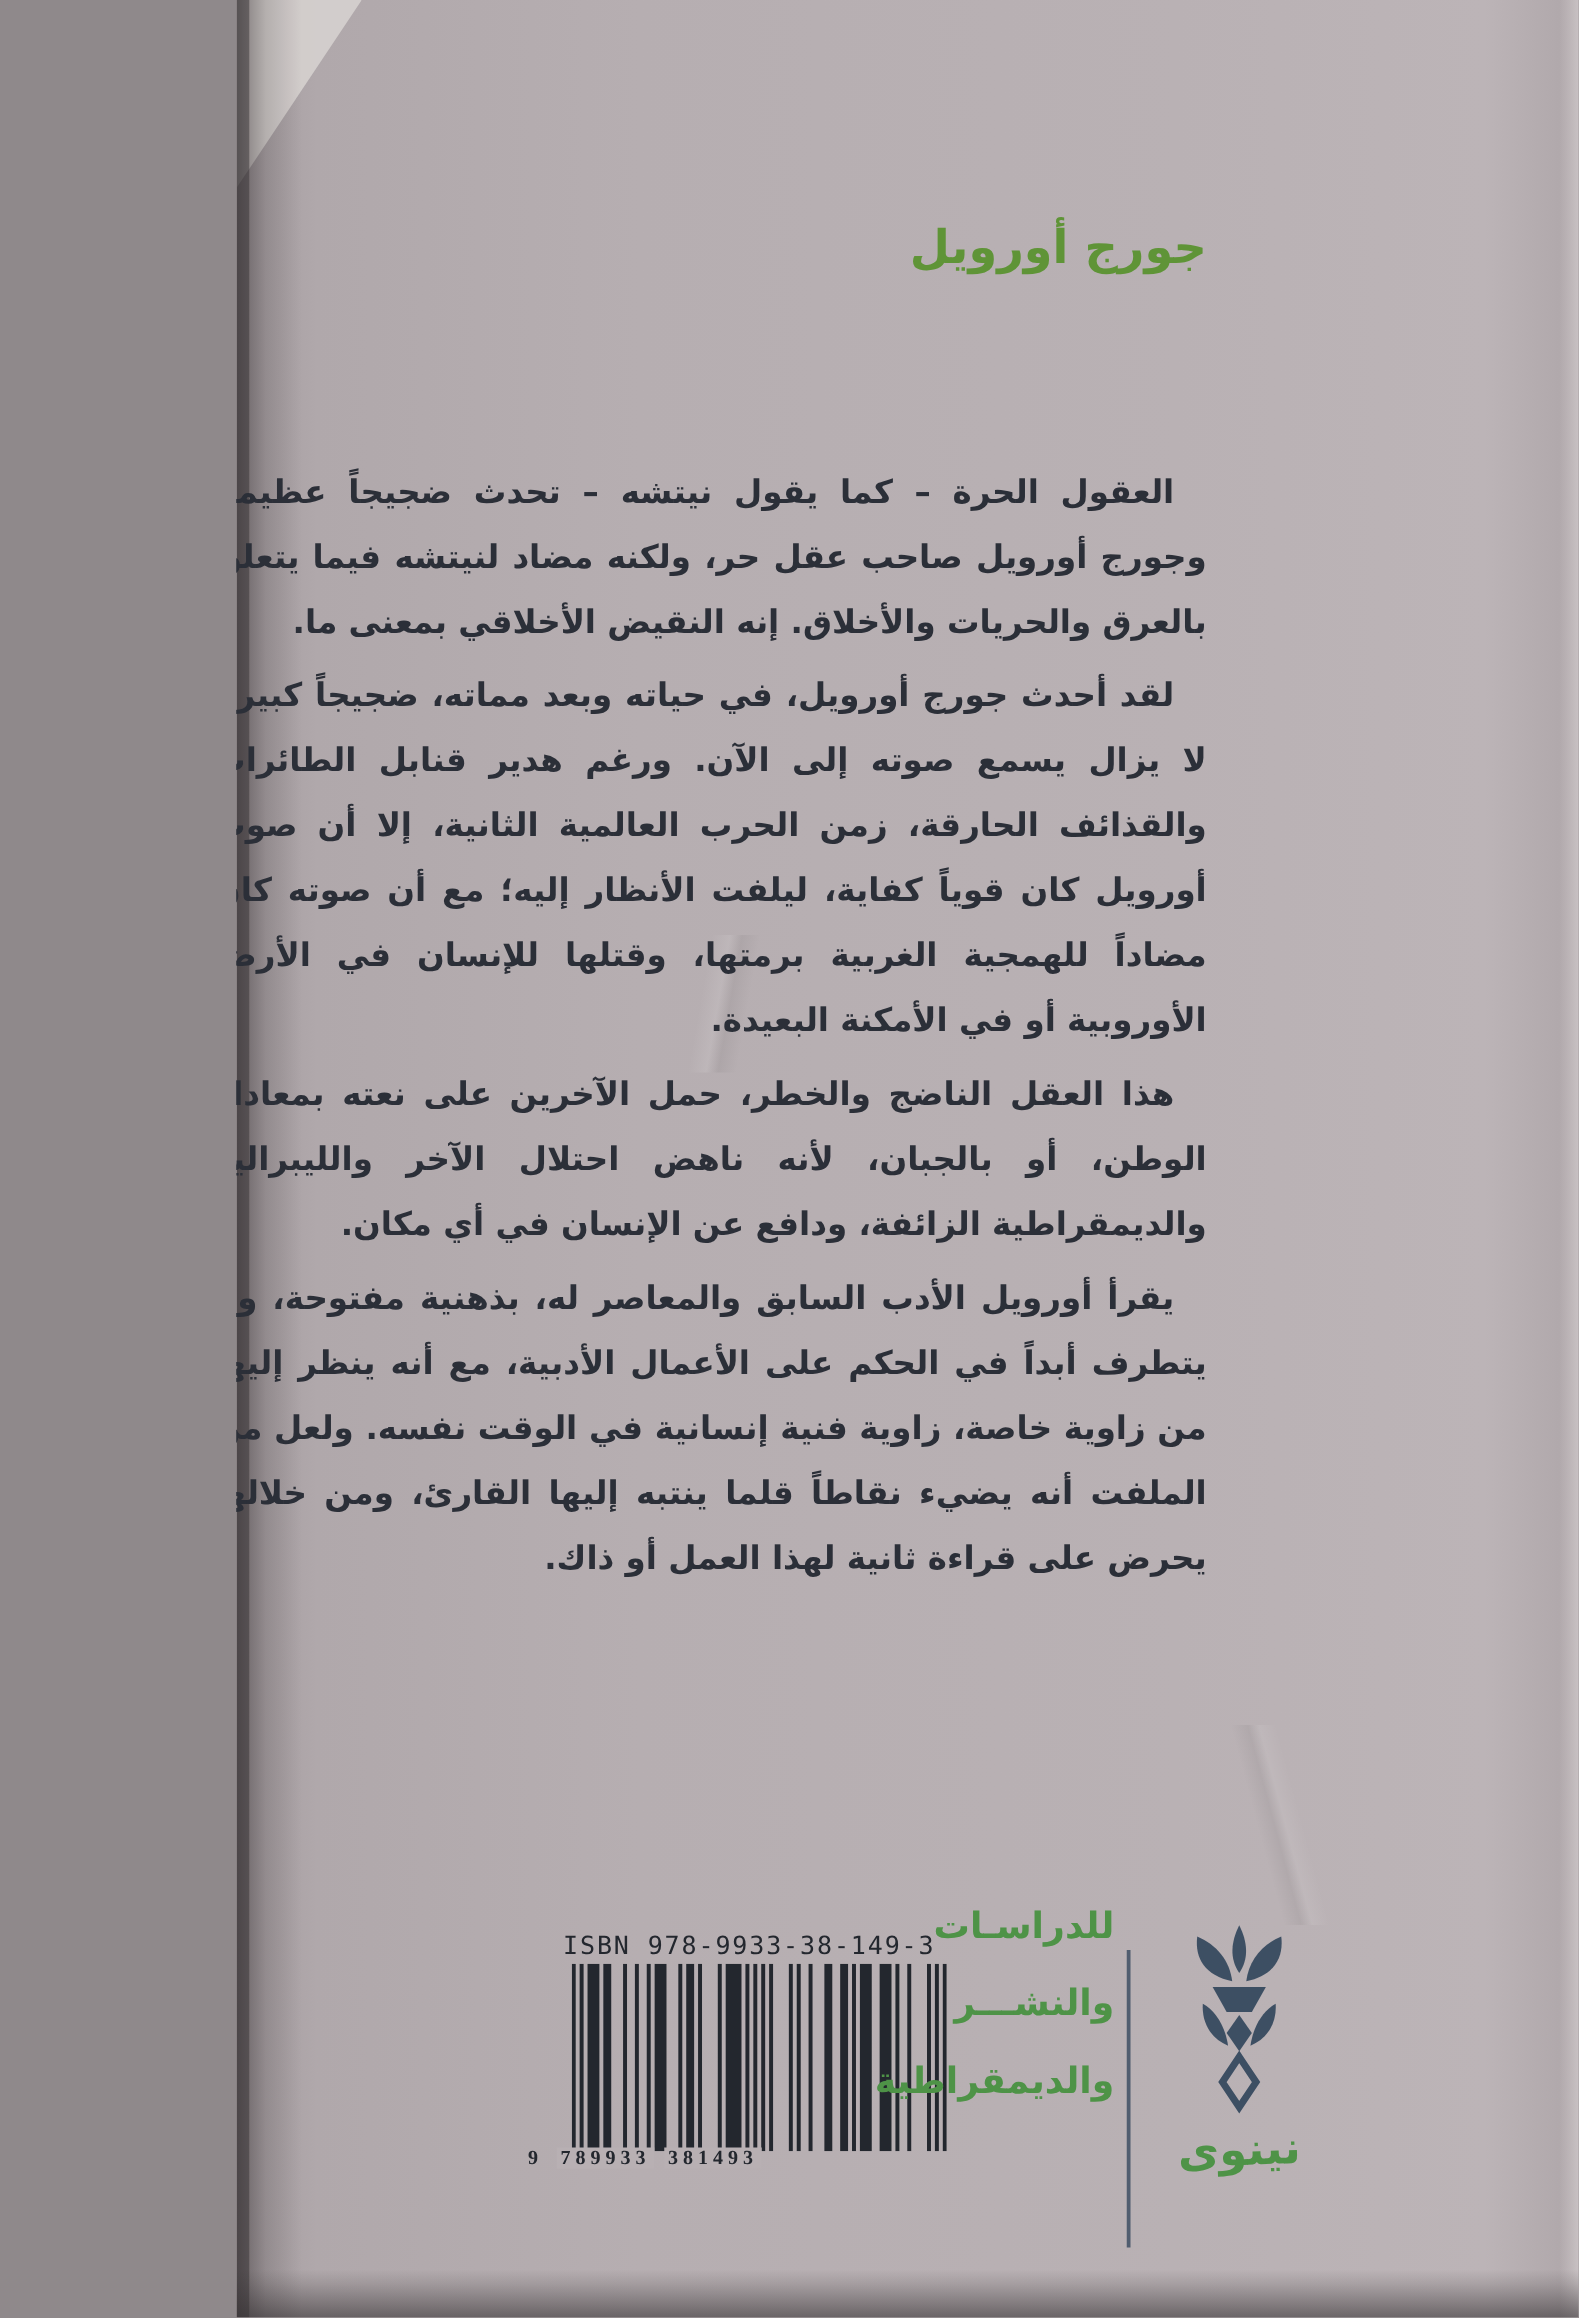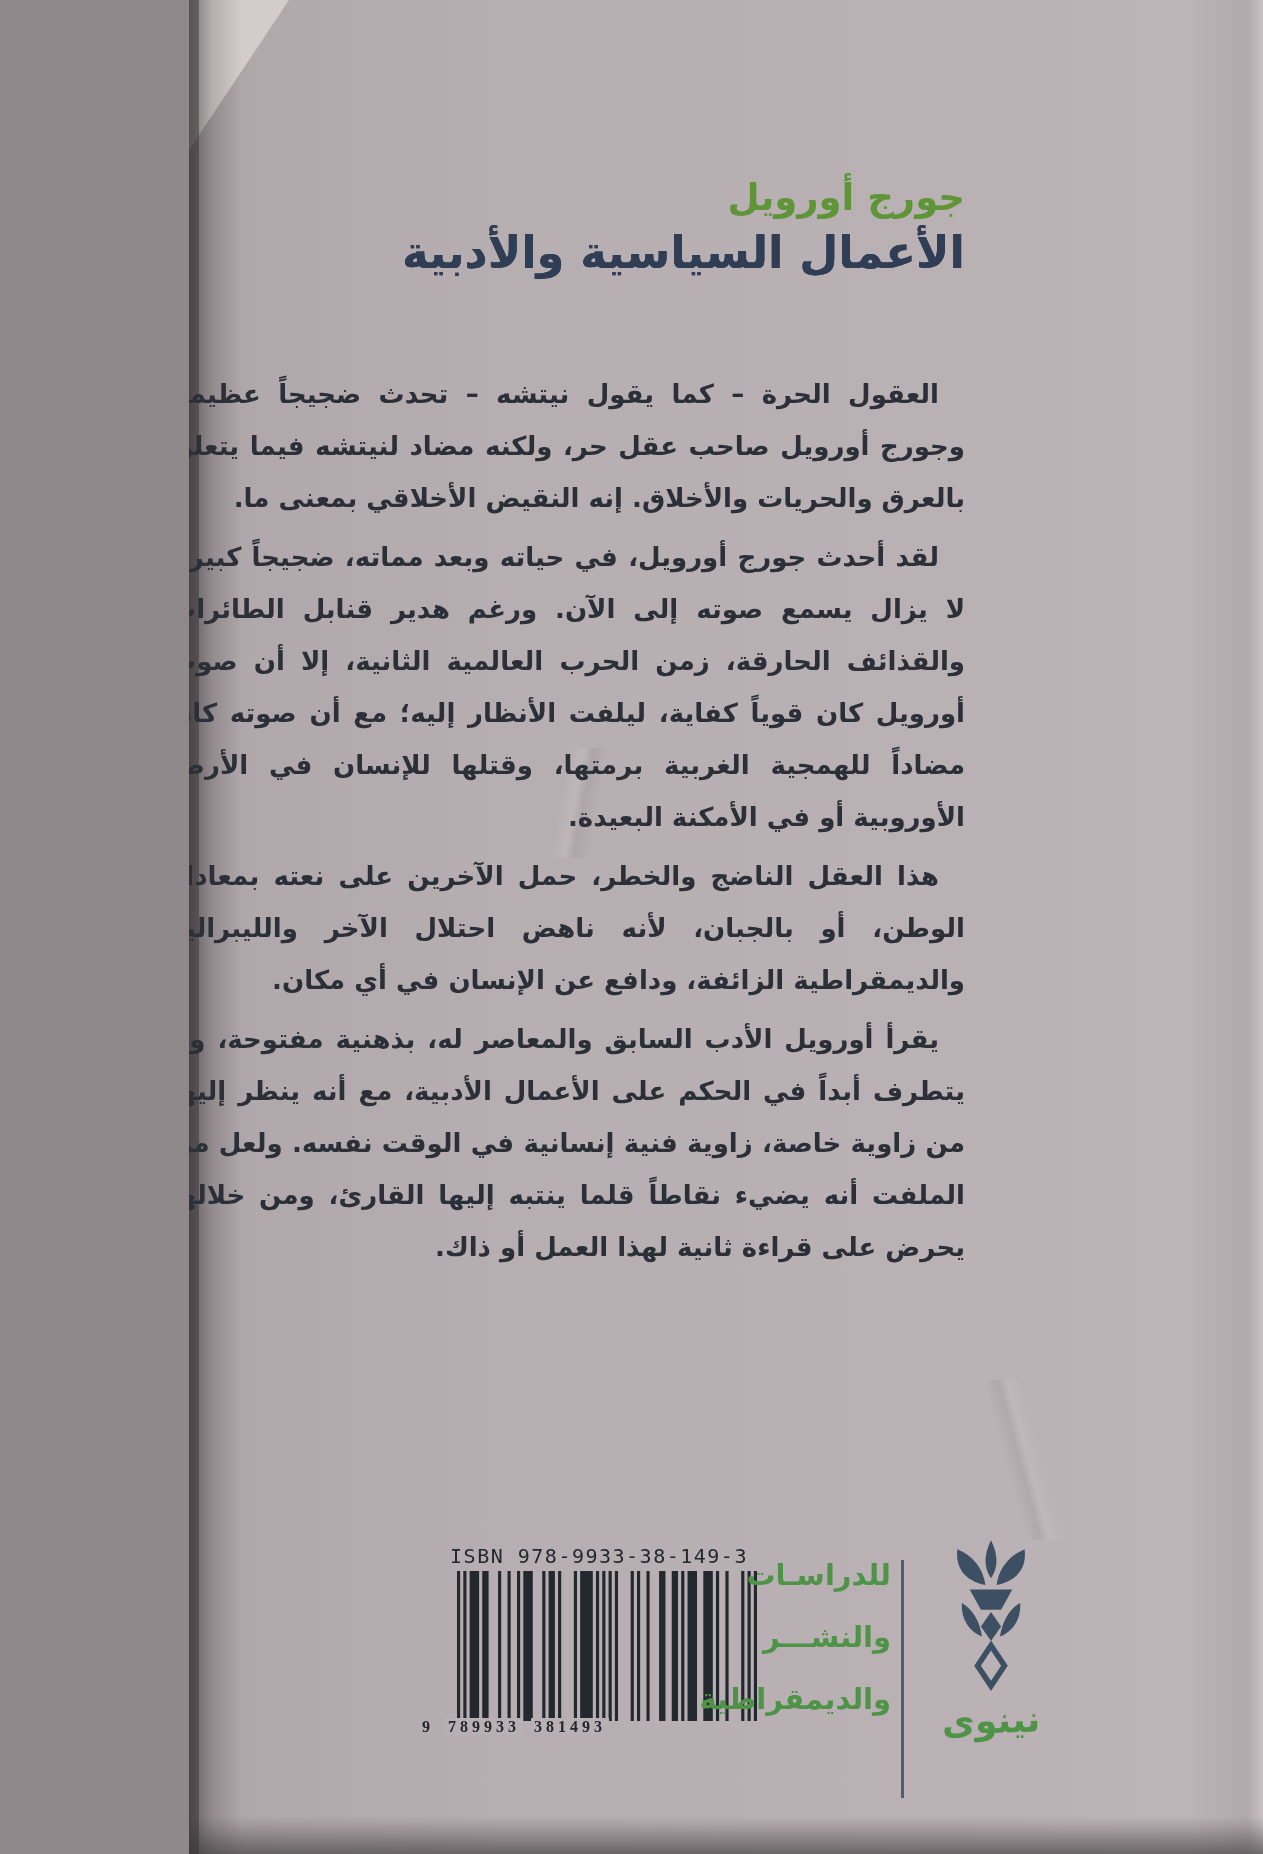--- a/index.html
+++ b/index.html
@@ -49,21 +49,21 @@
   .isbn-label{font-family:"DejaVu Sans Mono",monospace;font-size:20px;letter-spacing:1.5px;
     color:var(--barcode_ink);text-align:center;direction:ltr;white-space:nowrap;}
   .bars{display:block;width:300px;height:150px;margin:3px 0 0 6px;}
   .bars rect{fill:var(--barcode_ink);}
   .barcode-digits{position:absolute;left:-22px;top:126px;direction:ltr;
     font-family:Liberation Serif, serif;font-size:16px;font-weight:700;letter-spacing:4px;
     color:var(--barcode_ink);white-space:nowrap;margin-top:48px;}
   .digit-group{padding:0 3px;}
   .digit-group.knockout{background:#b8b0b3;}
   
-  .publisher-tagline{position:absolute;left:540px;top:1544px;width:162px;text-align:right;direction:rtl;}
+  .publisher-tagline{position:absolute;left:540px;top:1509px;width:162px;text-align:right;direction:rtl;}
   .pub-line{color:var(--publisher_green);font-size:29px;font-weight:700;line-height:62px;white-space:nowrap;}
   .pub-divider{position:absolute;left:712px;top:1560px;width:3px;height:238px;background:var(--logo_slate);opacity:.85;}
   .publisher-logo{position:absolute;left:722px;top:1538px;width:160px;text-align:center;}
   .tulip{display:block;margin:0 auto;width:112px;height:168px;}
   .tulip .solid{fill:var(--logo_slate);}
   .tulip .open{fill:none;stroke:var(--logo_slate);stroke-width:5;}
   .publisher-name{color:var(--publisher_green);font-size:36px;font-weight:700;margin-top:-6px;
     transform:rotate(-2deg);}
 </style>
 </head>
@@ -74,21 +74,20 @@
   <div class="corner-topleft"></div>
   <div class="edge-left"></div>
   <div class="edge-left-line"></div>
   <div class="edge-right"></div>
   <div class="edge-bottom"></div>
   <div class="crease-1"></div>
   <div class="crease-2"></div>
 
   <div class="headings">
     <div class="author">جورج أورويل</div>
-    <div class="title">الأعمال السياسية والأدبية</div>
   </div>
 
   <div class="blurb">
     <p>العقول الحرة – كما يقول نيتشه – تحدث ضجيجاً عظيماً. وجورج أورويل صاحب عقل حر، ولكنه مضاد لنيتشه فيما يتعلق بالعرق والحريات والأخلاق. إنه النقيض الأخلاقي بمعنى ما.</p>
     <p>لقد أحدث جورج أورويل، في حياته وبعد مماته، ضجيجاً كبيراً، لا يزال يسمع صوته إلى الآن. ورغم هدير قنابل الطائرات والقذائف الحارقة، زمن الحرب العالمية الثانية، إلا أن صوت أورويل كان قوياً كفاية، ليلفت الأنظار إليه؛ مع أن صوته كان مضاداً للهمجية الغربية برمتها، وقتلها للإنسان في الأرض الأوروبية أو في الأمكنة البعيدة.</p>
     <p>هذا العقل الناضج والخطر، حمل الآخرين على نعته بمعاداة الوطن، أو بالجبان، لأنه ناهض احتلال الآخر والليبرالية والديمقراطية الزائفة، ودافع عن الإنسان في أي مكان.</p>
     <p>يقرأ أورويل الأدب السابق والمعاصر له، بذهنية مفتوحة، ولا يتطرف أبداً في الحكم على الأعمال الأدبية، مع أنه ينظر إليها من زاوية خاصة، زاوية فنية إنسانية في الوقت نفسه. ولعل من الملفت أنه يضيء نقاطاً قلما ينتبه إليها القارئ، ومن خلالها يحرض على قراءة ثانية لهذا العمل أو ذاك.</p>
   </div>
 
   <div class="barcode">

